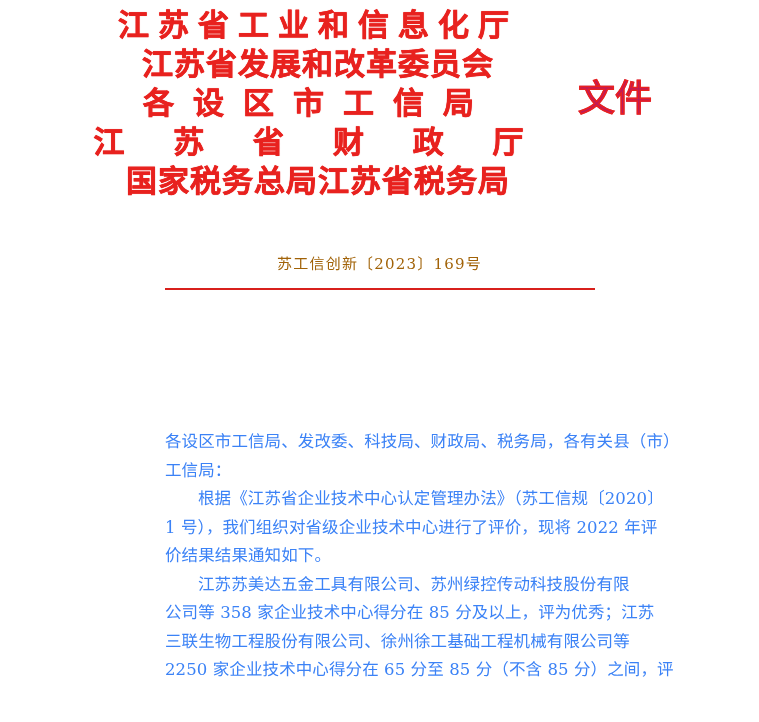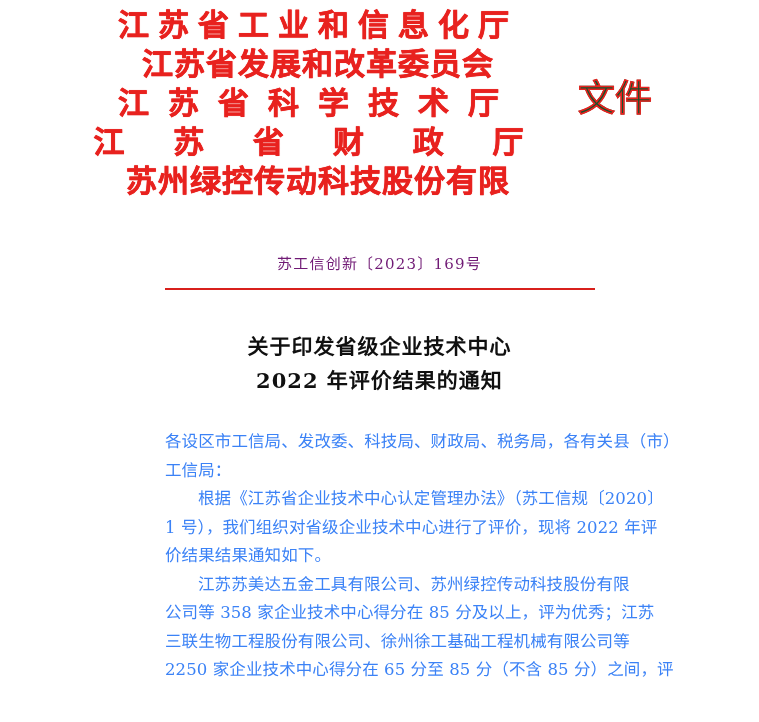--- a/index.html
+++ b/index.html
@@ -53,40 +53,40 @@
   }
   .lh-title.wide  { letter-spacing: 9px; }
   .lh-title.wider { letter-spacing: 19px; }
   .lh-title.tight { letter-spacing: 1px; text-align: right; }
 
   
   .lh-wenjian {
     position: absolute;
     left: 578px;
     top: 78px;
-    color: #14532d;
+    color: #be185d;
     font-family: "DejaVu Serif", "Liberation Serif", serif;
     font-weight: 700;
     font-size: 37px;
     letter-spacing: 0px;
     line-height: 40px;
     -webkit-text-stroke: 0.4px #e8221f;
   }
 
   
   .docnum {
     position: absolute;
     top: 252px;
     left: 0;
     width: 759px;
     text-align: center;
     font-family: "DejaVu Serif", "Liberation Serif", serif;
     font-size: 15px;
     letter-spacing: 1.2px;
-    color: #701a75;
+    color: #a16207;
   }
 
   
   .redrule {
     position: absolute;
     top: 288px;
     left: 165px;
     width: 430px;
     height: 2px;
     background: #d8201c;
@@ -134,40 +134,36 @@
 <div class="page">
 
   <div class="letterhead">
     <div class="lh-row">
       <span class="lh-title wide">江苏省工业和信息化厅</span>
     </div>
     <div class="lh-row">
       <span class="lh-title tight">江苏省发展和改革委员会</span>
     </div>
     <div class="lh-row">
-      <span class="lh-title wider">江苏省科学技术厅</span>
+      <span class="lh-title wider">各设区市工信局</span>
     </div>
     <div class="lh-row">
       <span class="lh-title wider">江  苏  省  财  政  厅</span>
     </div>
     <div class="lh-row">
-      <span class="lh-title tight">苏州绿控传动科技股份有限</span>
+      <span class="lh-title tight">国家税务总局江苏省税务局</span>
     </div>
   </div>
 
   <div class="lh-wenjian">文件</div>
 
   <div class="docnum">苏工信创新〔2023〕169号</div>
 
   <div class="redrule"></div>
 
-  <div class="doctitle">
-    <span class="tline">关于印发省级企业技术中心</span>
-    <span class="tline">2022 年评价结果的通知</span>
-  </div>
 
   <div class="body-text">
 
     <p class="para">
       <span class="nowrapline">各设区市工信局、发改委、科技局、财政局、税务局，各有关县（市）</span>
       <span class="nowrapline">工信局：</span>
     </p>
 
     <p class="para">
       <span class="nowrapline" style="padding-left: 33px;">根据《江苏省企业技术中心认定管理办法》（苏工信规〔2020〕</span>

